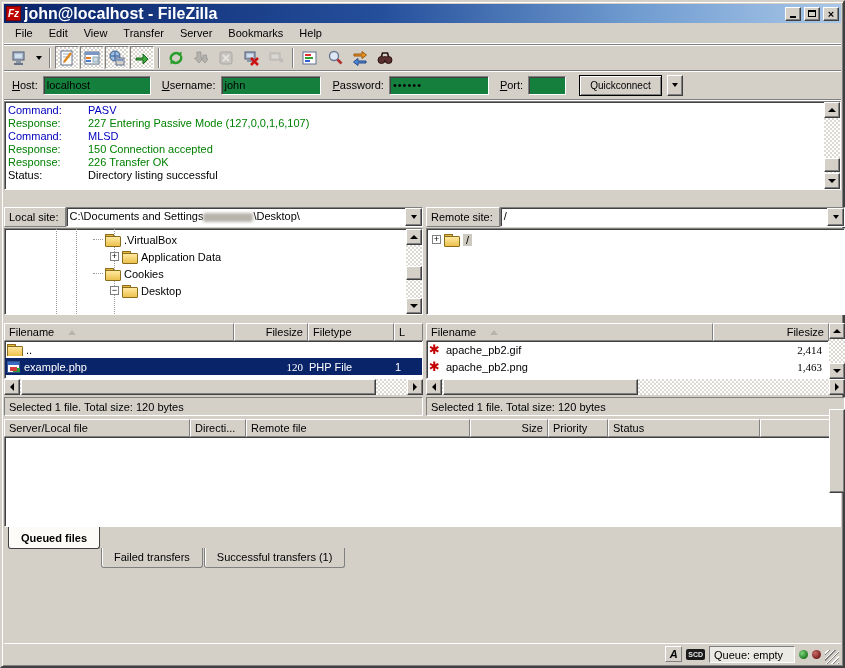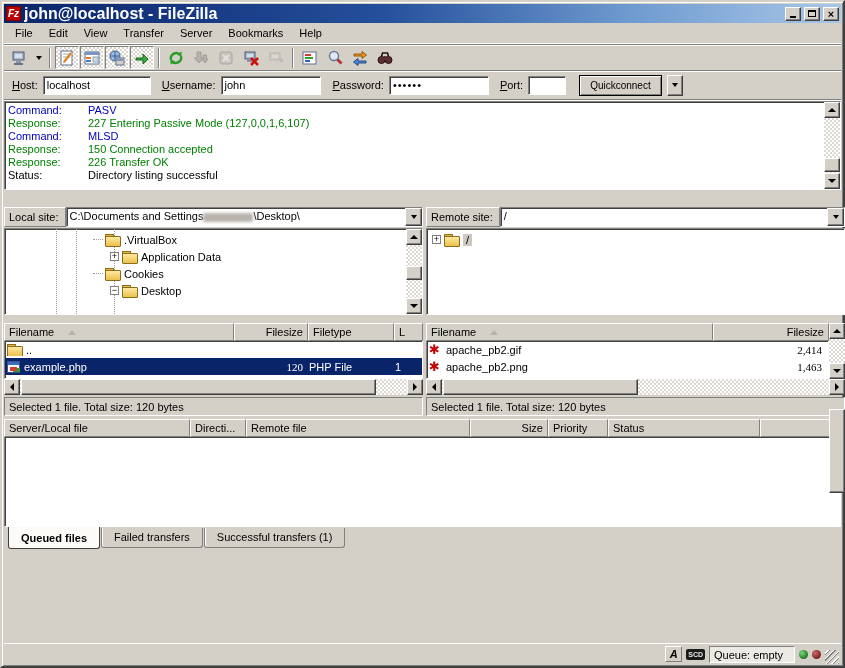--- a/index.html
+++ b/index.html
@@ -41,21 +41,21 @@
   .tbtn.pressed { border-color:#808080 #fff #fff #808080;
     background:conic-gradient(#fff 0 25%, #d9d5cd 0 50%, #fff 0 75%, #d9d5cd 0) 0 0/4px 4px; }
   .tbtn.disabled svg { opacity:.4; filter:grayscale(1); }
   .tsep { width:2px; height:20px; margin:0 3px; border-left:1px solid #808080; border-right:1px solid #fff; }
   .drop-arrow-btn { width:13px; height:23px; display:flex; align-items:center; justify-content:center; }
   .tri-down { width:0; height:0; border-left:3px solid transparent; border-right:3px solid transparent; border-top:4px solid #000; }
   
   .qcbar { height:29px; flex:0 0 29px; display:flex; align-items:center; gap:5px; padding:0 8px;
     border-bottom:1px solid #808080; box-shadow:0 1px 0 #fff; }
   .qc-label::first-letter { text-decoration:underline; }
-  .qc-field { height:19px; background:#ffffff; border:1px solid; border-color:#808080 #fff #fff #808080;
+  .qc-field { height:19px; background:#15803d; border:1px solid; border-color:#808080 #fff #fff #808080;
     box-shadow:inset 1px 1px 0 #404040; padding:2px 3px; font-size:11px; display:flex; align-items:center; }
   .qc-btn { height:21px; padding:0 10px; display:flex; align-items:center; font-size:10px;
     border:1px solid #000; box-shadow:inset 1px 1px 0 #fff, inset -1px -1px 0 #808080; background:#d4d0c8; }
   .qc-btn::first-letter { text-decoration:underline; }
   .qc-drop { width:16px; height:21px; display:flex; align-items:center; justify-content:center; }
   
   .logwrap { flex:0 0 89px; display:flex; margin:1px 0 0 0; background:#fff;
     border:1px solid; border-color:#808080 #fff #fff #808080; box-shadow:inset 1px 1px 0 #404040; }
   .log { flex:1; padding:2px 0 0 3px; overflow:hidden; }
   .log-line { display:flex; line-height:13px; white-space:nowrap; }
@@ -123,21 +123,21 @@
   .frow .fname { flex:1; overflow:hidden; display:flex; align-items:center; }
   .frow .fsize { text-align:right; padding-right:6px;font-family:Liberation Serif, serif; }
   .frow.sel-active { background:#0a246a; color:#fff; }
   .status-strip { height:19px; flex:0 0 19px; margin-top:2px; padding:3px 4px; background:#d4d0c8;
     border:1px solid; border-color:#808080 #fff #fff #808080; white-space:nowrap; overflow:hidden; }
   
   .queue { flex:0 0 108px; display:flex; flex-direction:column; margin-top:3px; }
   .qbody { flex:1; background:#fff; border:1px solid; border-color:#808080 #fff #fff #808080; box-shadow:inset 1px 1px 0 #404040; border-top:none; }
   .tabs { height:23px; flex:0 0 23px; display:flex; align-items:flex-start; padding-left:4px; gap:1px; margin-top:1px; }
   .tab { height:20px; padding:3px 12px 0 12px; background:#d4d0c8; color:#000;
-    border:1px solid #808080; border-top:none; border-radius:0 0 3px 3px; box-shadow:inset 1px 0 0 #fff; }
+    border:1px solid #808080; border-top:none; border-radius:0 0 3px 3px; box-shadow:inset 1px 0 0 #fff;margin-top:20px; }
   .tab.active { height:22px; background:#fcfbf8; font-weight:bold; border-color:#404040; margin-top:-1px; padding-top:5px; }
   
   .statusbar { height:21px; flex:0 0 21px; display:flex; align-items:center; justify-content:flex-end;
     gap:4px; padding:0 2px; border-top:1px solid #fff; }
   .sb-ind { width:17px; height:16px; display:flex; align-items:center; justify-content:center;
     border:1px solid; border-color:#fff #808080 #808080 #fff; font-weight:bold; font-style:italic; font-size:11px; }
   .sb-badge { background:#1a1a1a; color:#e8e8e8; font-size:7px; font-weight:bold; padding:2px 2px; border-radius:2px; letter-spacing:0; }
   .queue-panel { width:86px; height:17px; padding:2px 4px; background:#eceae4;
     border:1px solid; border-color:#808080 #fff #fff #808080; white-space:nowrap; overflow:hidden; font-size:11px; }
   .led { width:9px; height:9px; border-radius:50%; }

